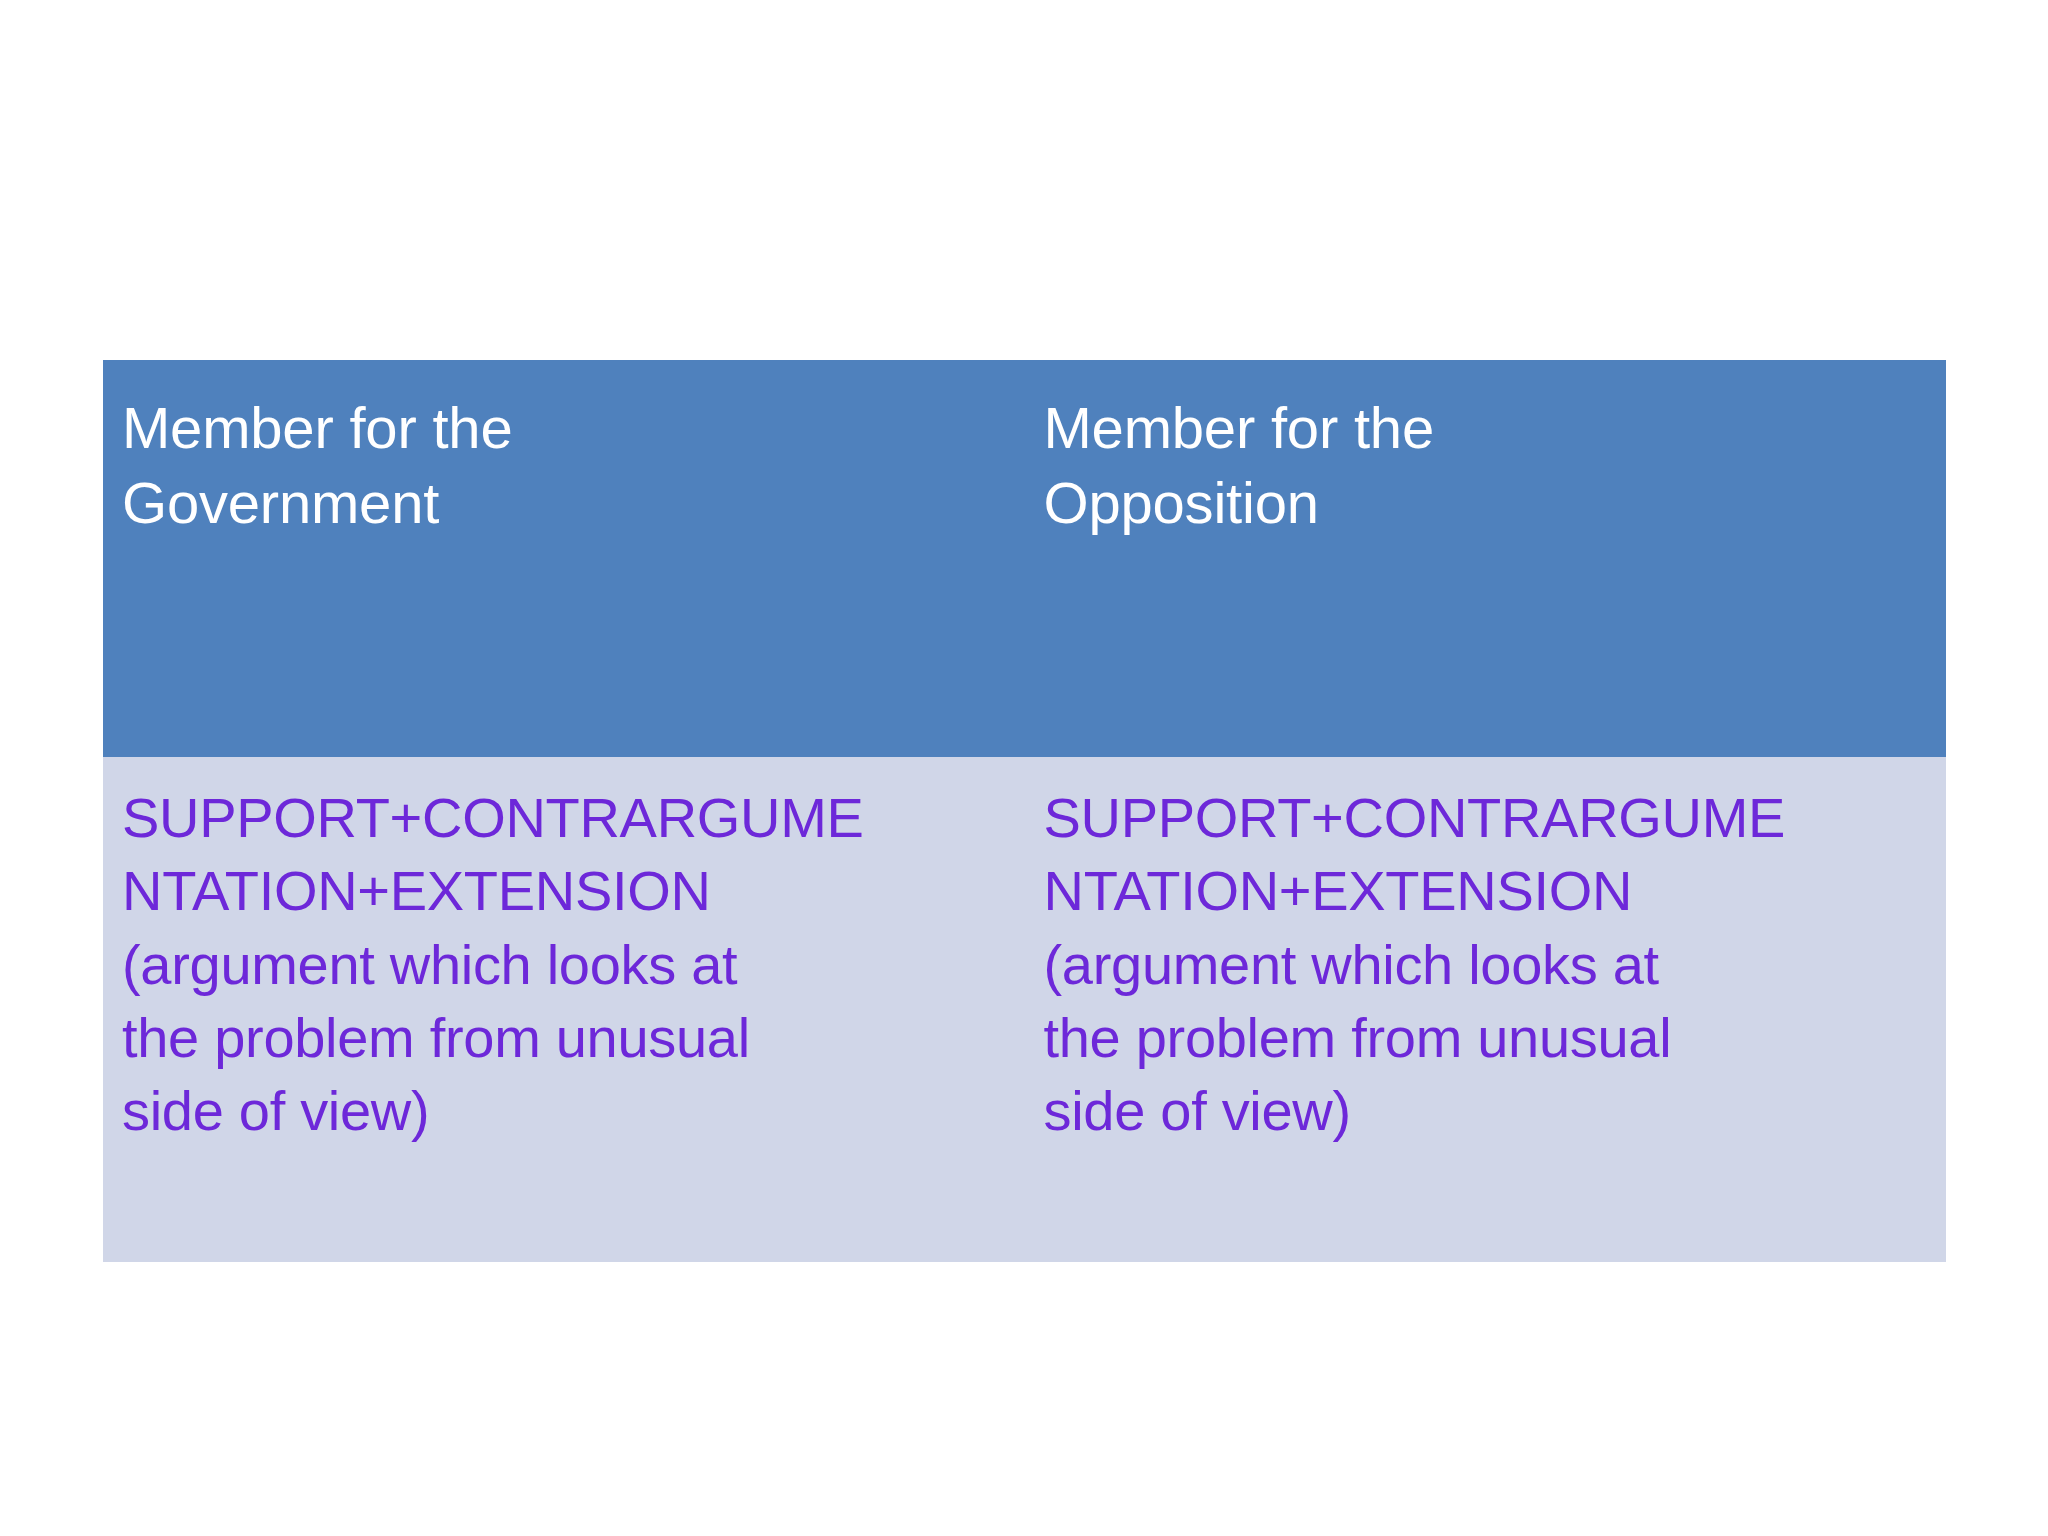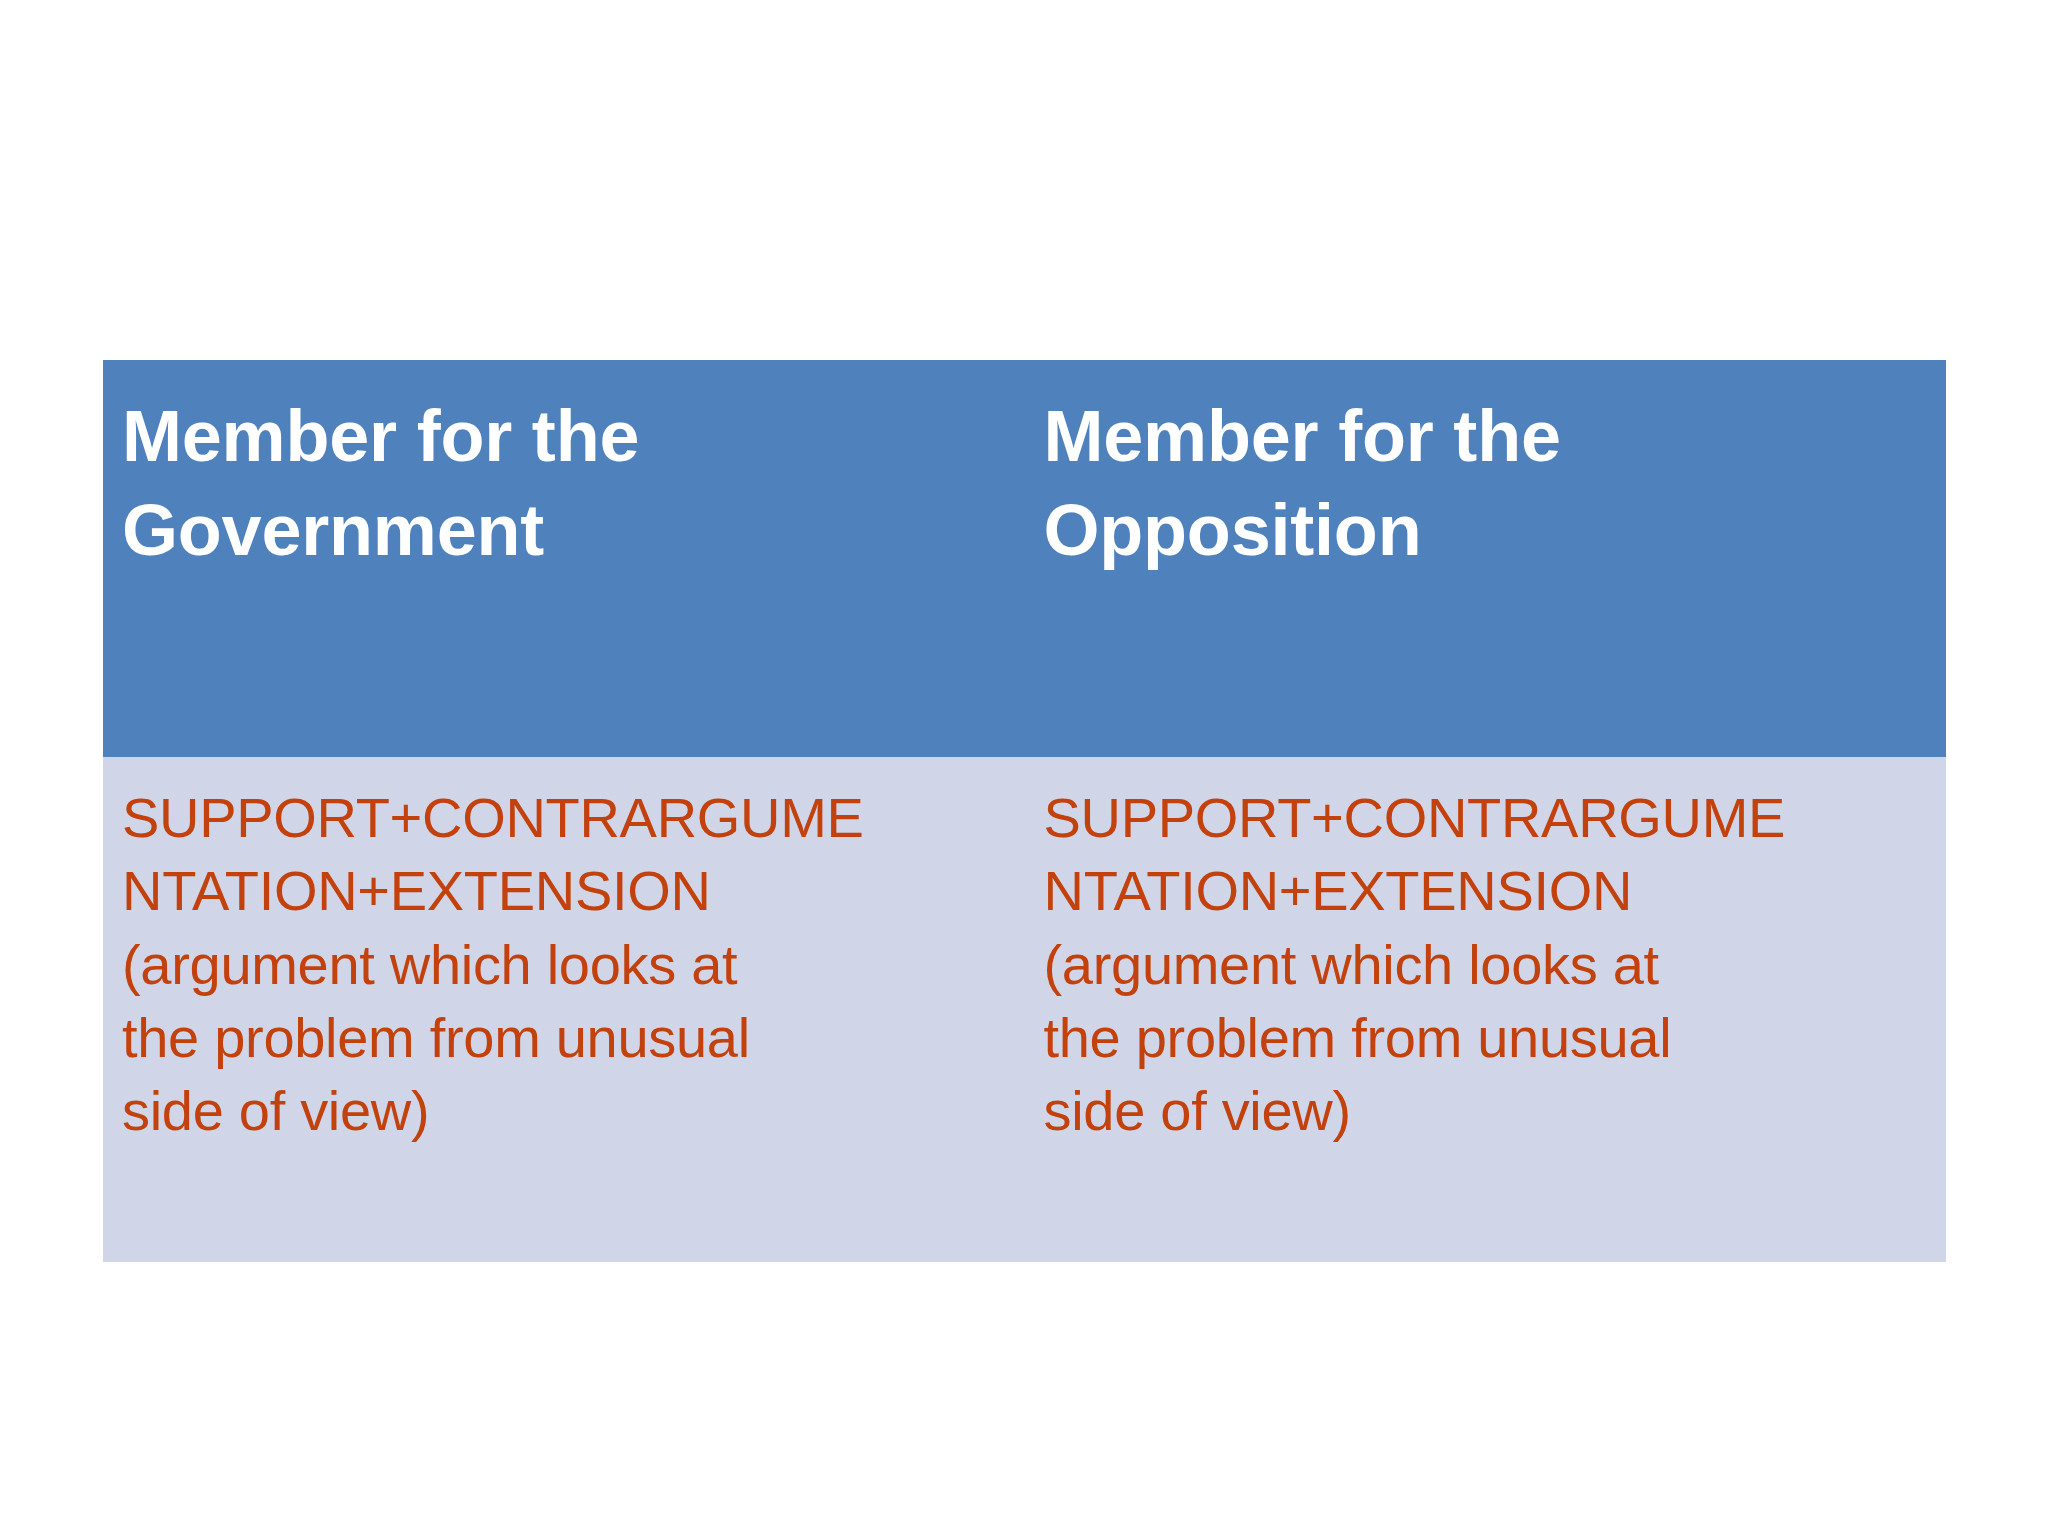--- a/index.html
+++ b/index.html
@@ -56,37 +56,37 @@
     box-sizing: border-box;
     position: relative;
   }
 
   
   .cell-header {
     padding: 30px 14px 0 19px;
   }
 
   .cell-header .cell-text {
-    font-size: 72px;
-    font-weight: bold;
+    font-size: 58px;
+    font-weight: normal;
     color: #ffffff;
     line-height: 1.30;
     letter-spacing: -0.2px;
     white-space: pre-line;
   }
 
   
   .cell-body {
     padding: 24px 14px 0 19px;
   }
 
   .cell-body .cell-text {
     font-size: 56px;
     font-weight: normal;
-    color: #c2410c;
+    color: #6d28d9;
     line-height: 1.31;
     letter-spacing: -0.3px;
     white-space: pre-line;
   }
 </style>
 </head>
 <body>
 
 <div class="slide">
 

